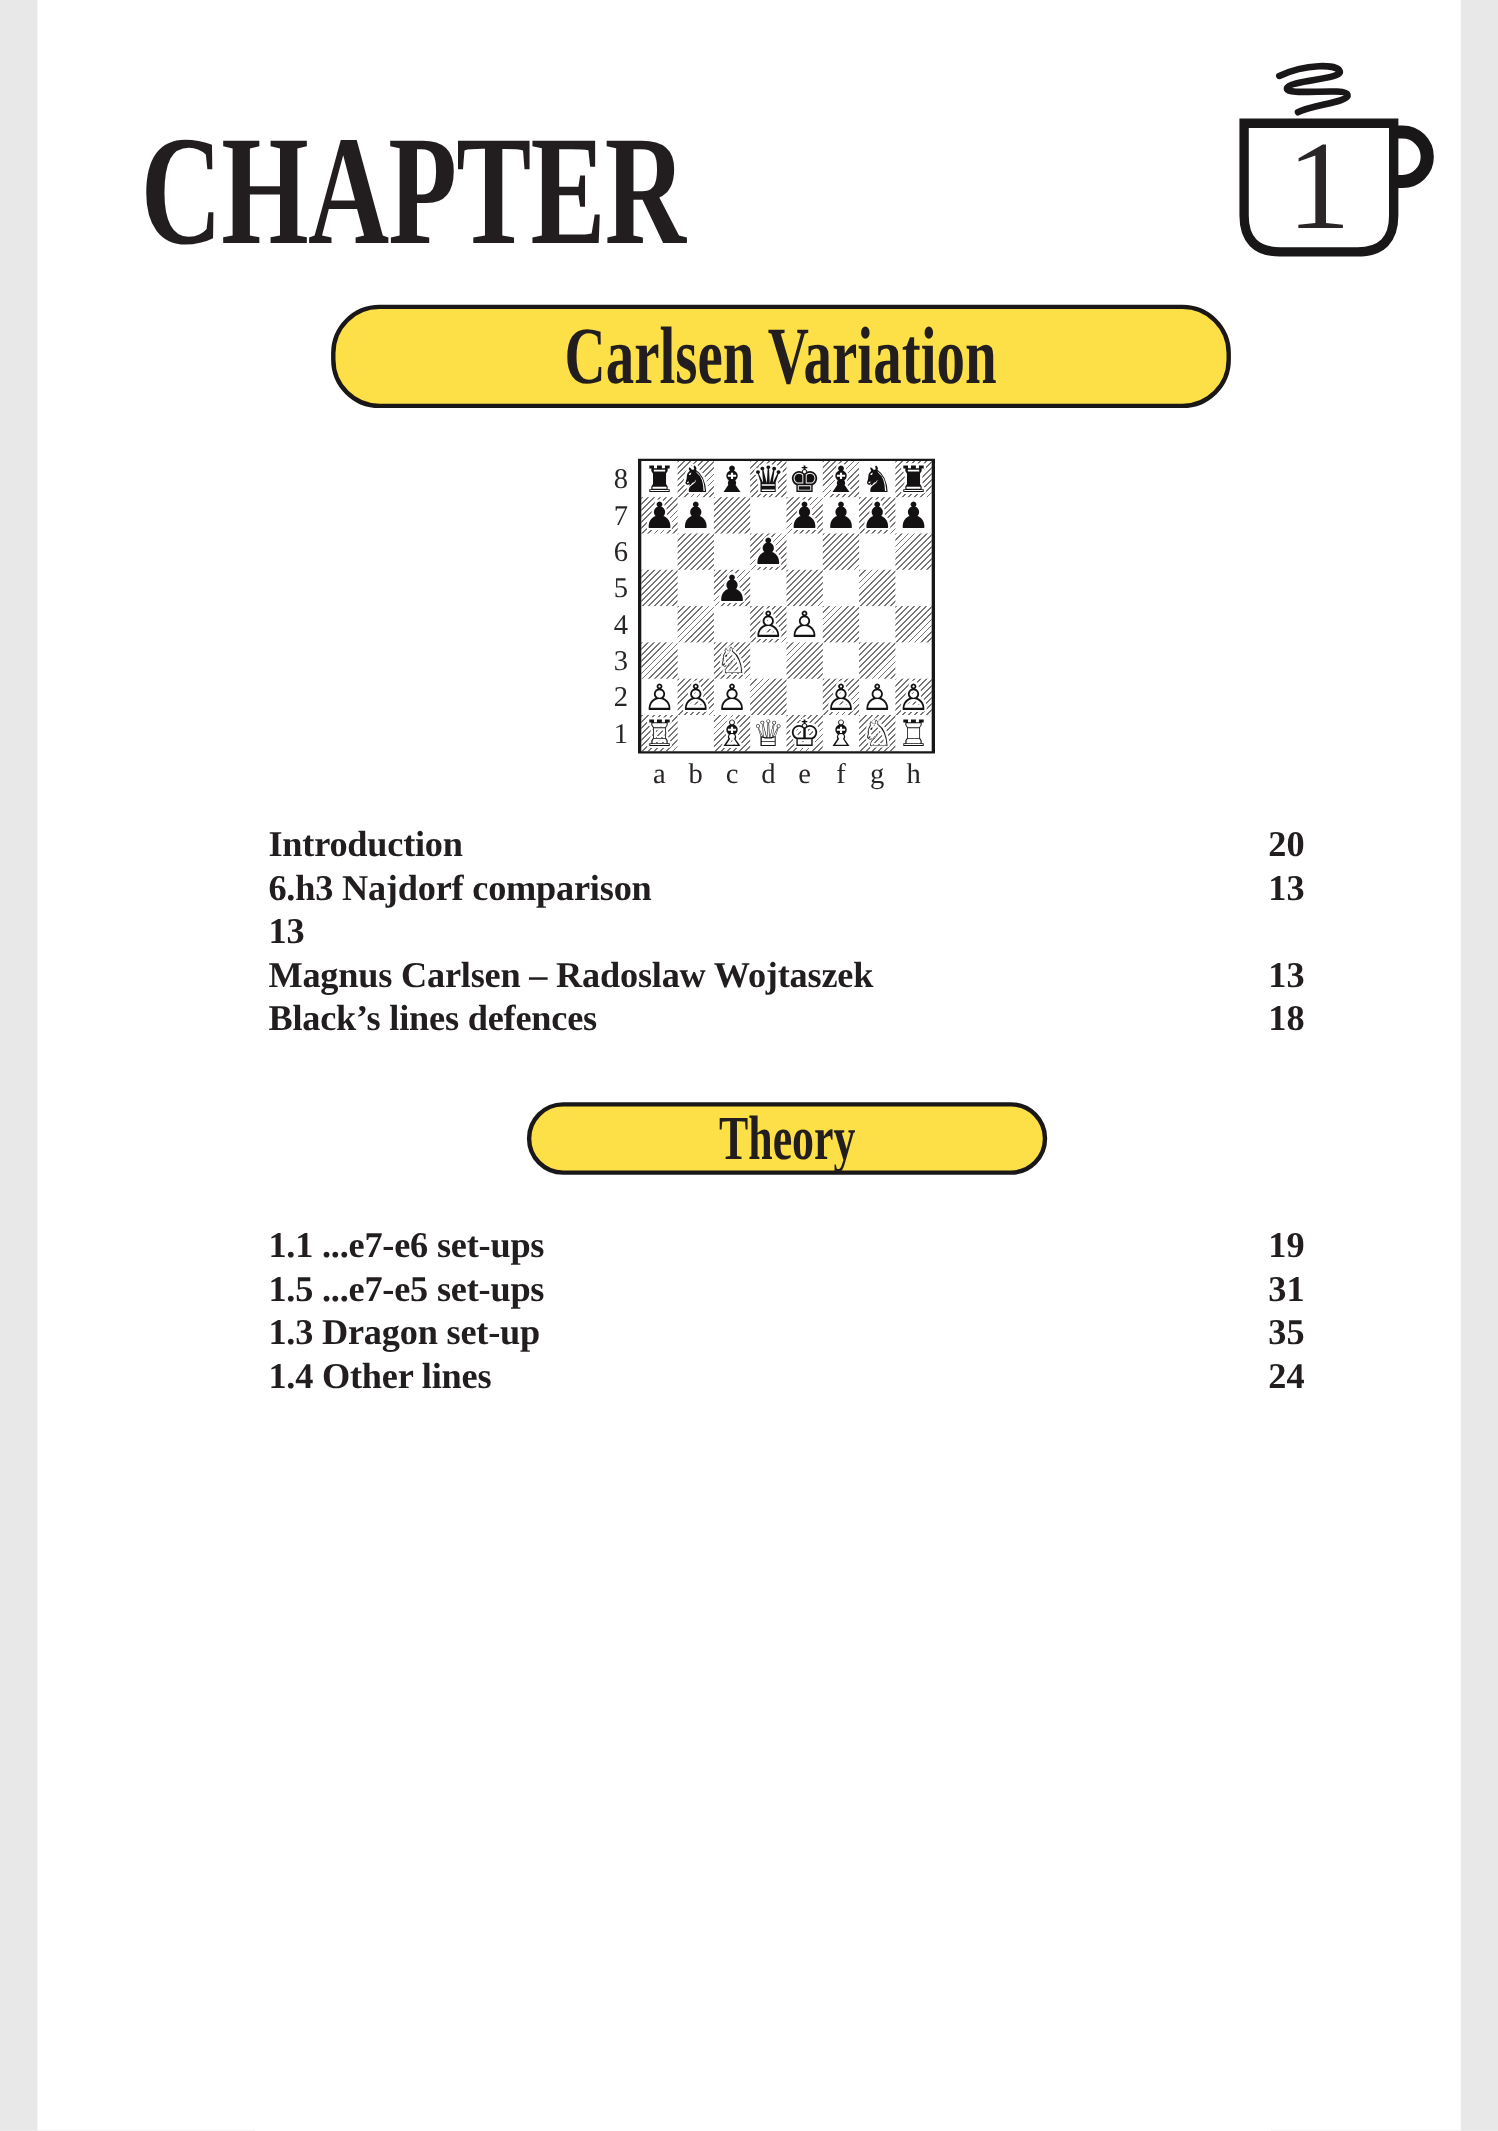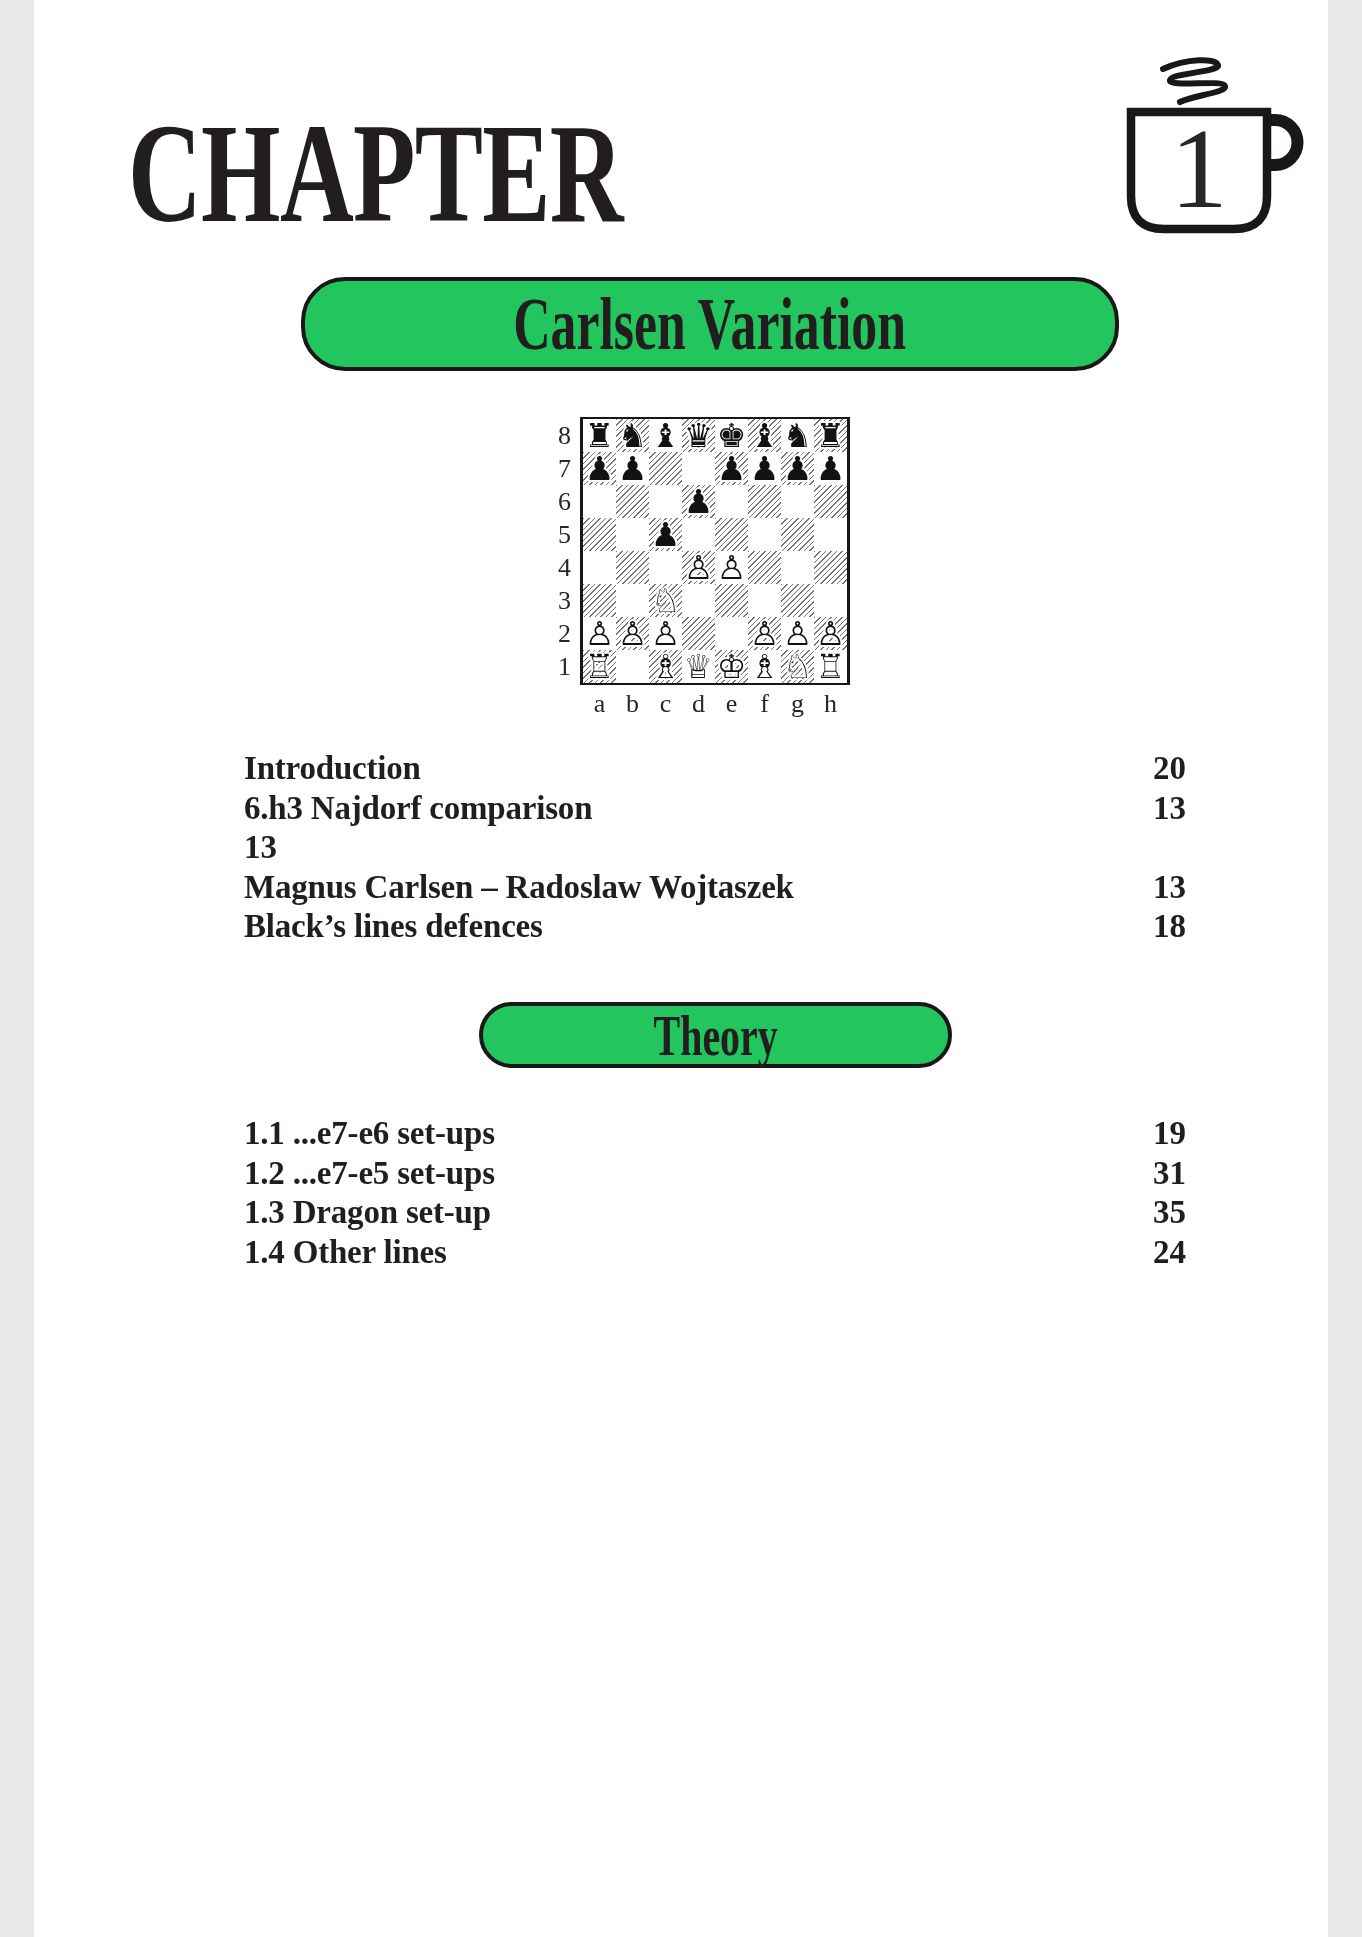--- a/index.html
+++ b/index.html
@@ -24,21 +24,21 @@
   .cup{position:absolute;left:1085px;top:53px;width:190px;height:185px;}
   .cup text{
     font-family:"Liberation Serif","DejaVu Serif",serif;
     font-weight:400;
     fill:#2a2627;
   }
   
   .banner{
     position:absolute;
     border:4px solid #1a1718;
-    background:#22c55e;
+    background:#fde047;
     display:flex;align-items:center;justify-content:center;
     box-sizing:border-box;
   }
   .banner-carlsen{left:267px;top:277px;width:818px;height:94px;border-radius:44px;}
   .banner-theory{left:445px;top:1002px;width:473px;height:66px;border-radius:33px;}
   .banner span{
     font-weight:700;white-space:nowrap;
     transform:scaleX(0.70);transform-origin:center center;
   }
   .banner-carlsen span{font-size:74px;}
@@ -284,21 +284,21 @@
   <div class="banner banner-theory">
     <span>Theory</span>
   </div>
 
   <div class="toc toc-theory">
       <div class="toc-row">
         <div class="toc-label" style="display: inline-block;">1.1 ...e7-e6 set-ups</div>
         <div class="toc-page">19</div>
       </div>
       <div class="toc-row">
-        <div class="toc-label" style="display: inline-block;">1.2 ...e7-e5 set-ups</div>
+        <div class="toc-label" style="display: inline-block;">1.5 ...e7-e5 set-ups</div>
         <div class="toc-page">31</div>
       </div>
       <div class="toc-row">
         <div class="toc-label" style="display: inline-block;">1.3 Dragon set-up</div>
         <div class="toc-page">35</div>
       </div>
       <div class="toc-row">
         <div class="toc-label" style="display: inline-block;">1.4 Other lines</div>
         <div class="toc-page">24</div>
       </div>

